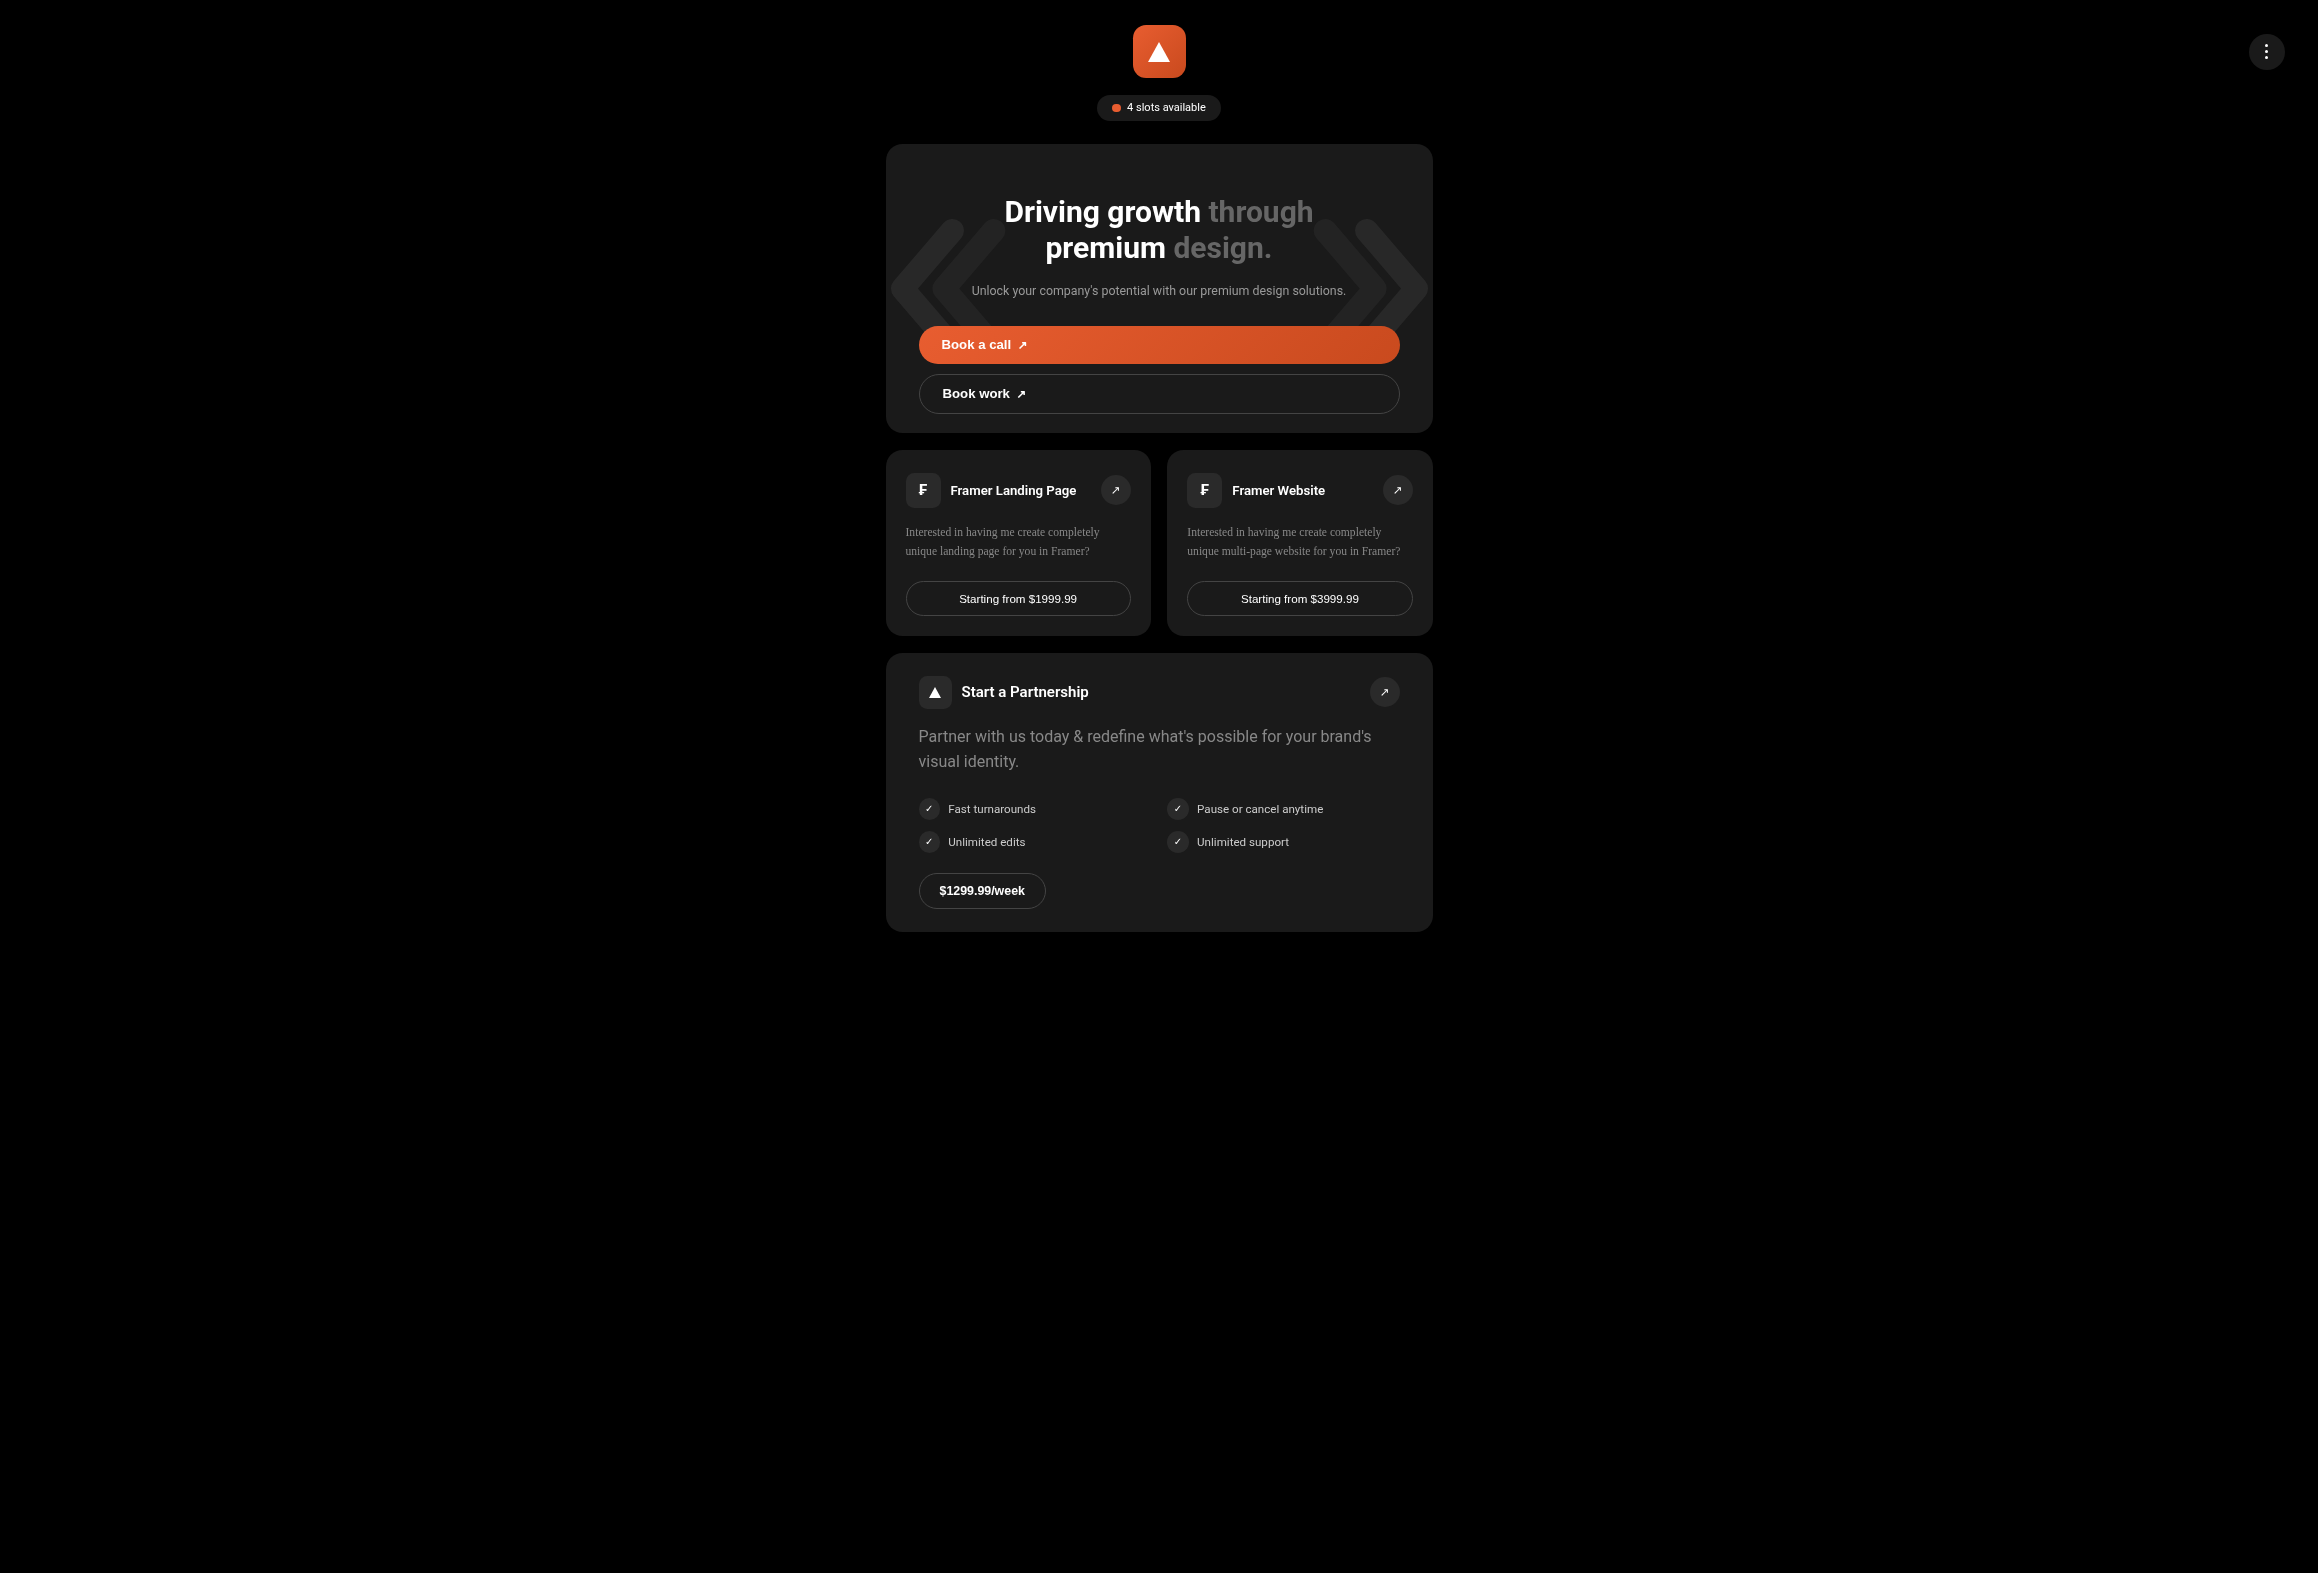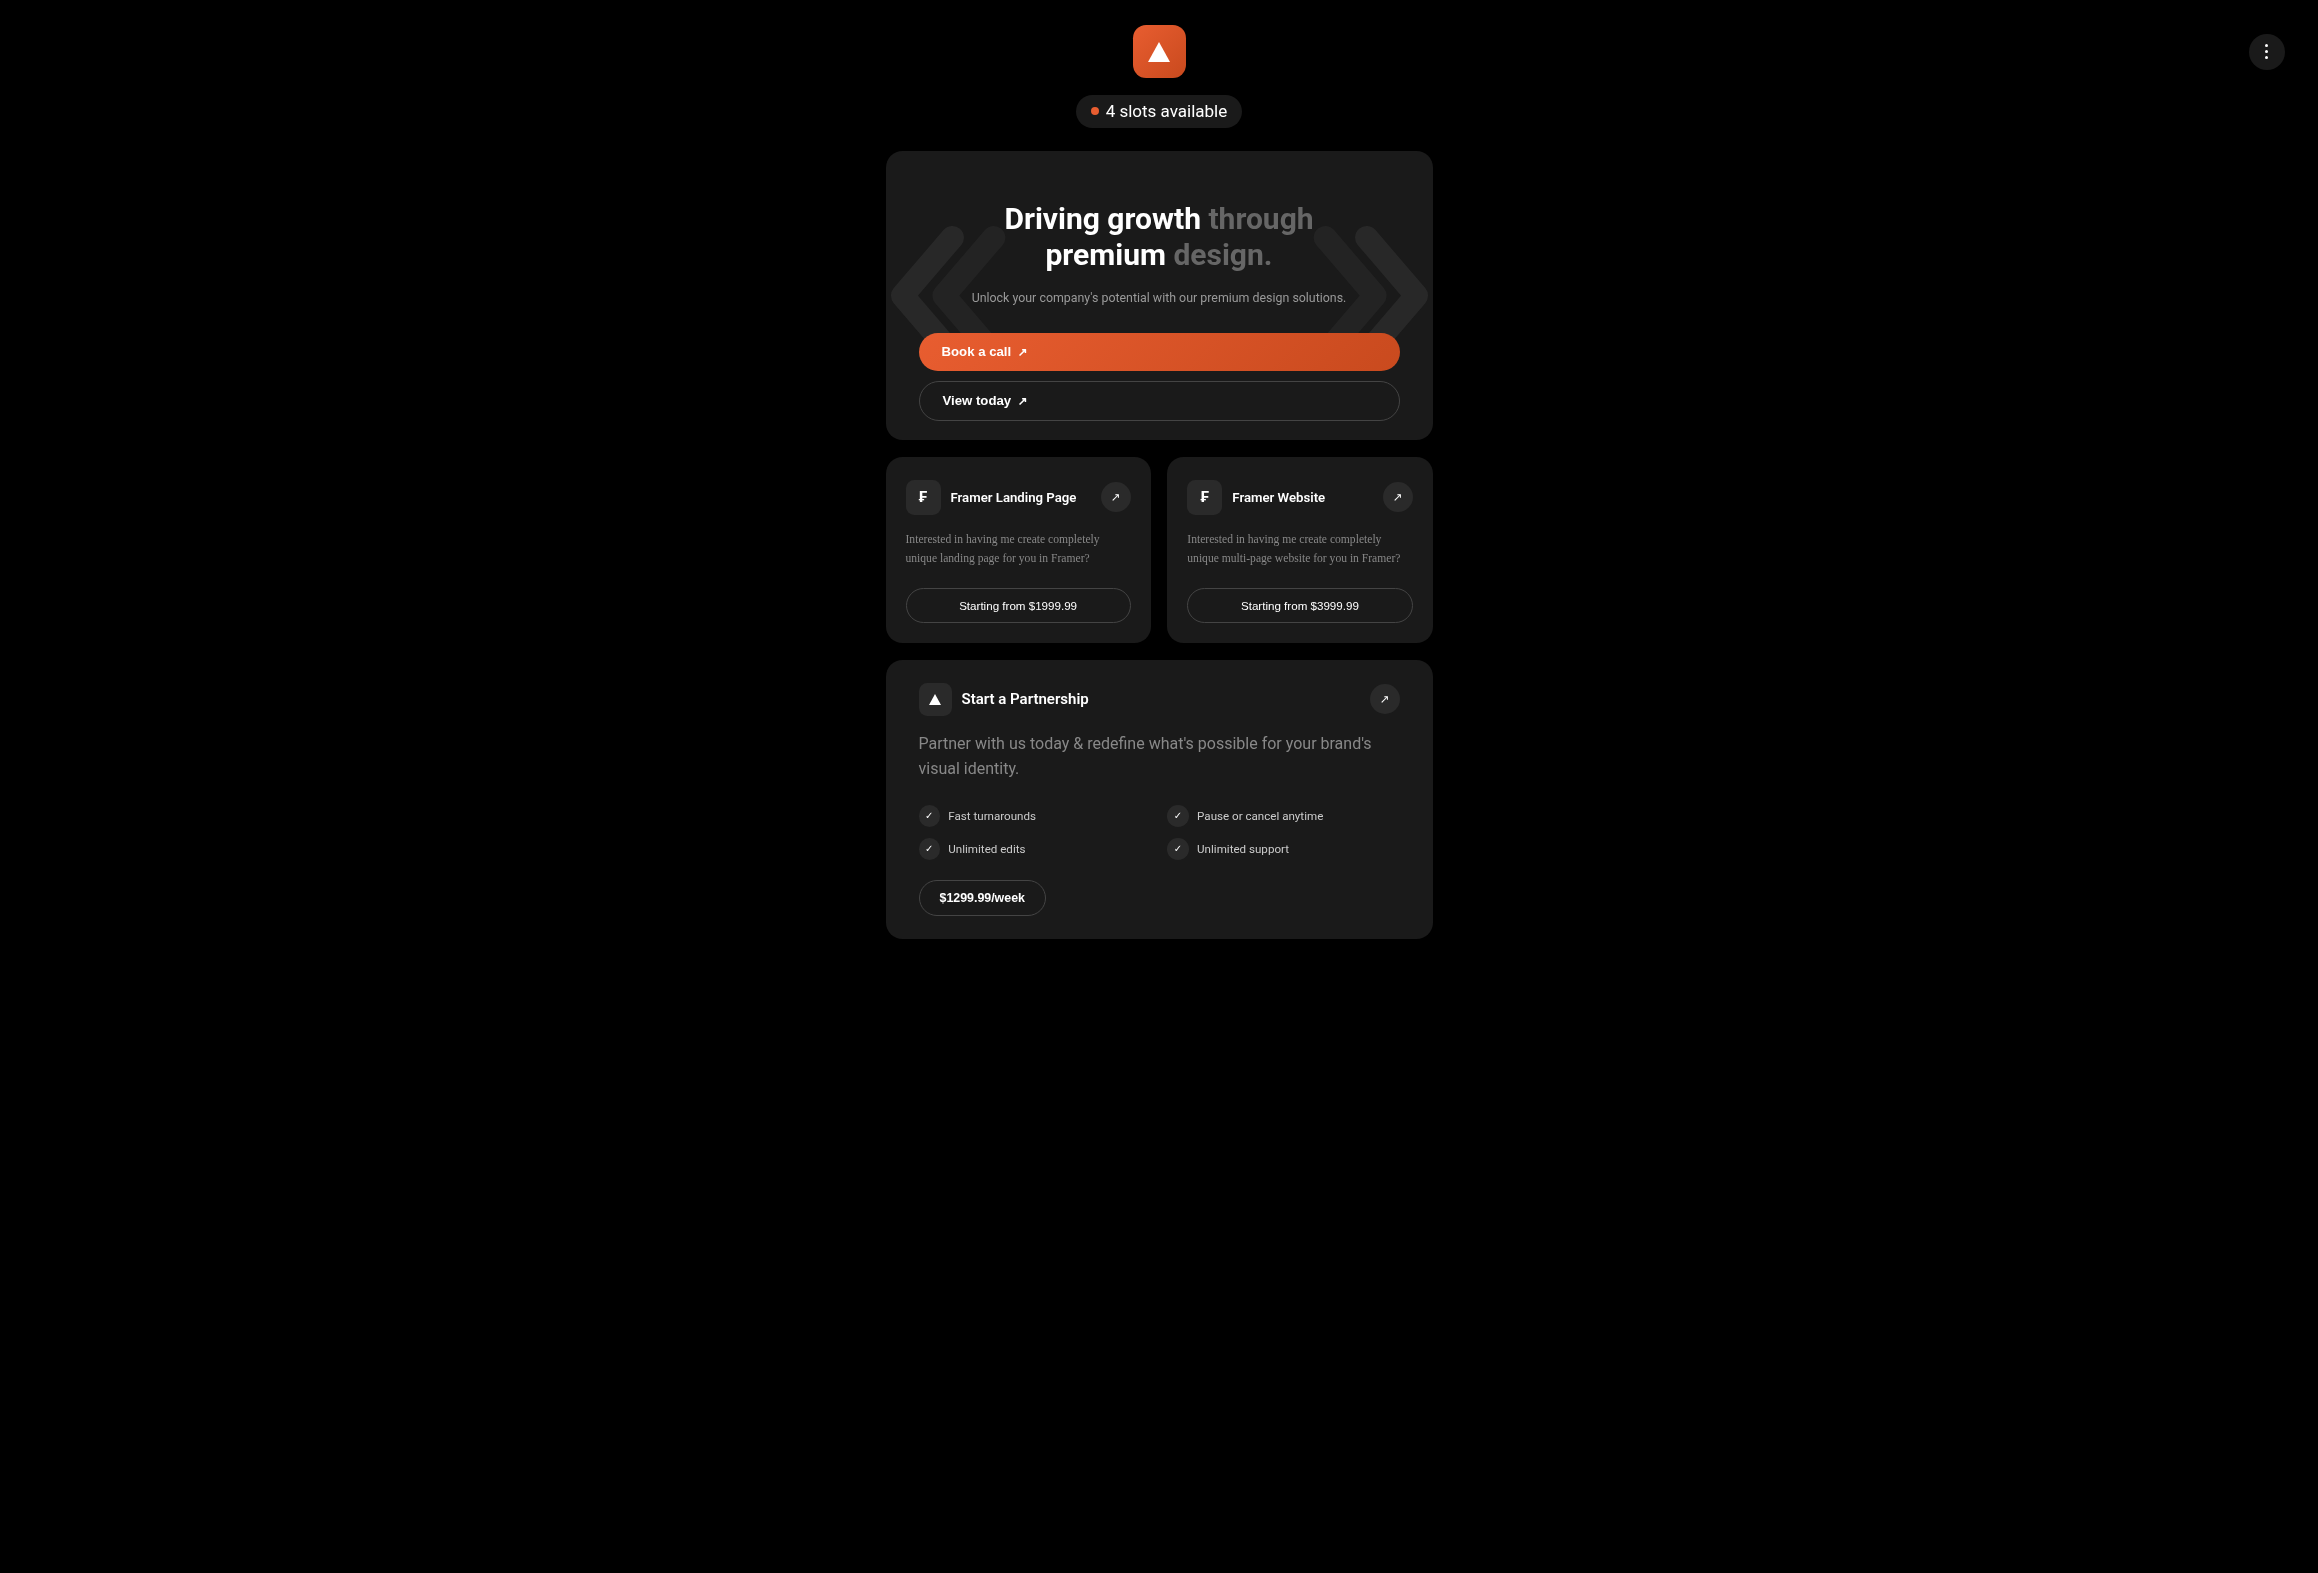--- a/index.html
+++ b/index.html
@@ -86,21 +86,21 @@
     }
 
     .slots-dot {
       width: 8.3px;
       height: 8.3px;
       background: #e85d30;
       border-radius: 50%;
     }
 
     .slots-text {
-      font-size: 17px;
+      font-size: 11px;
       color: #ffffff;
     }
 
     .main-card {
       width: 547px;
       background: #1a1a1a;
       border-radius: 16.6px;
       padding: 50px 33px 19px;
       text-align: center;
       margin-bottom: 16.6px;
@@ -405,21 +405,21 @@
     <span>Driving growth </span><span class="dim">through</span><br>
     <span>premium </span><span class="dim">design.</span>
   </h1>
   <p class="main-subtitle">Unlock your company's potential with our premium design solutions.</p>
   <div class="hero-buttons">
     <button class="btn-primary">
       <span>Book a call</span>
       <span class="arrow-icon">↗</span>
     </button>
     <button class="btn-secondary">
-      <span>View today</span>
+      <span>Book work</span>
       <span class="arrow-icon">↗</span>
     </button>
   </div>
 </div>
 
 <div class="cards-row">
 
   <div class="service-card">
     <div class="card-header">
       <div class="card-header-left">

